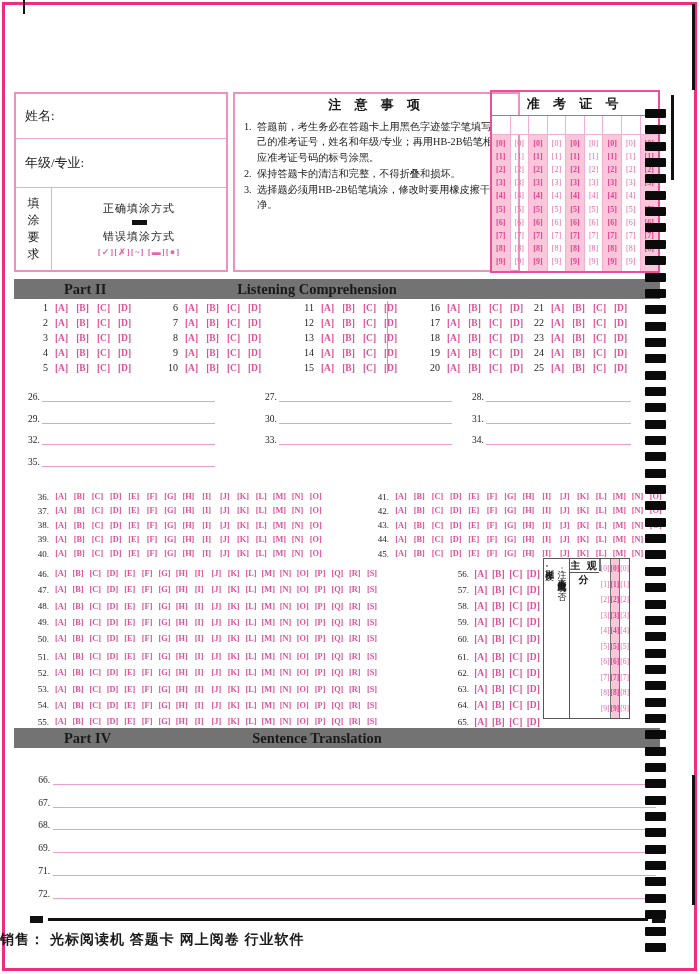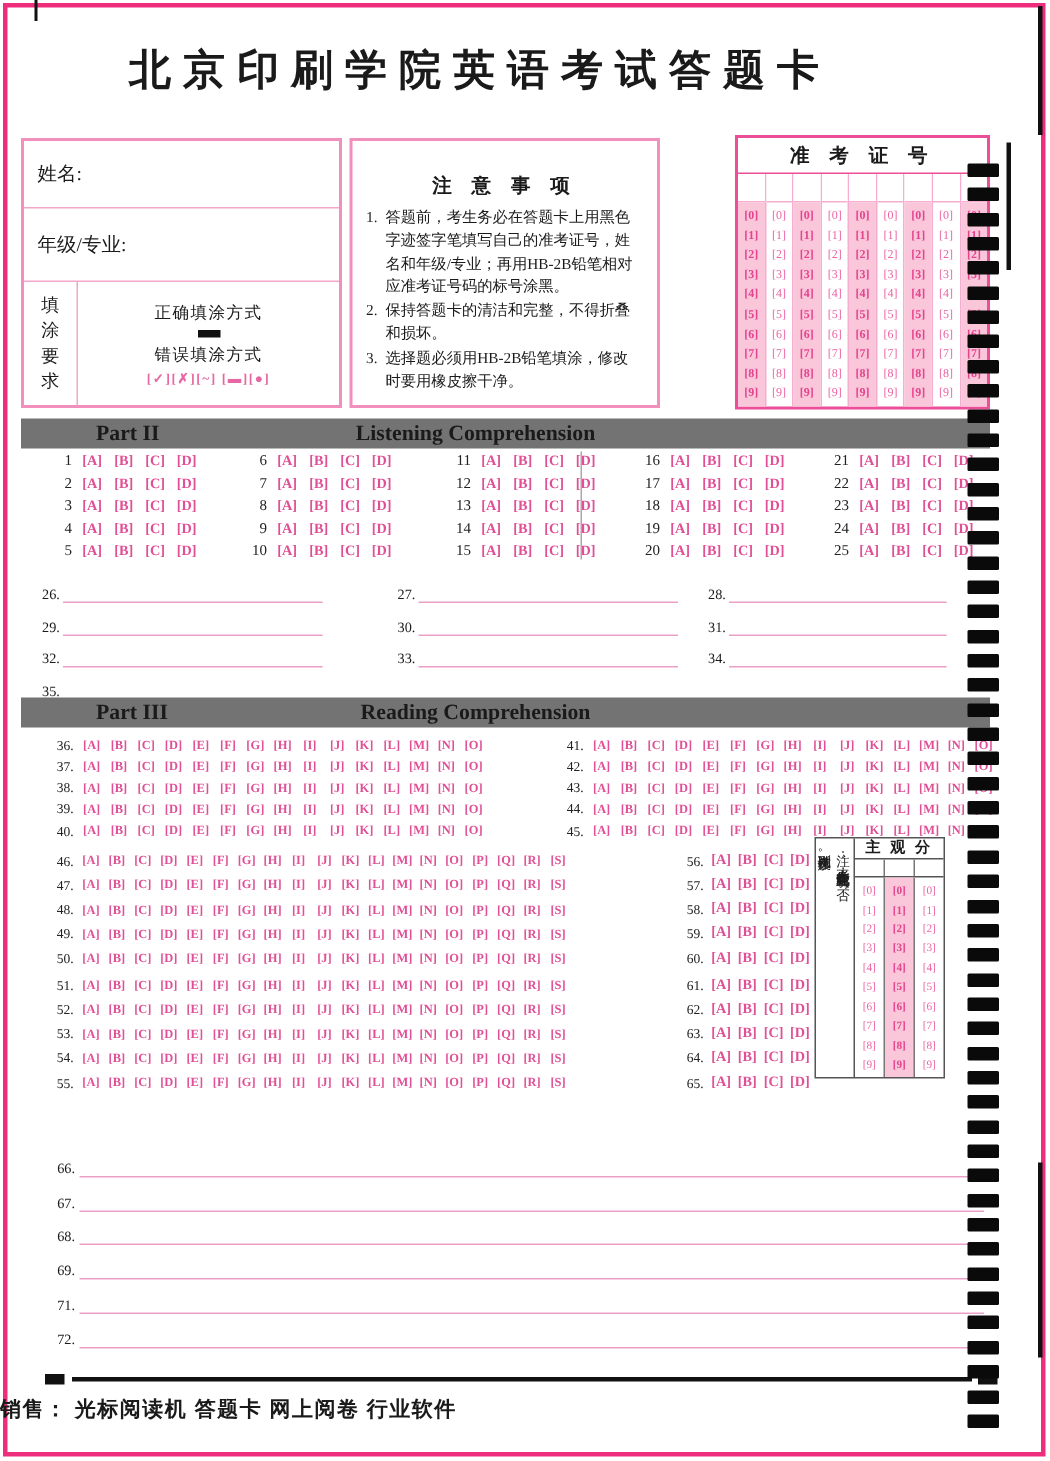--- a/index.html
+++ b/index.html
@@ -20,21 +20,21 @@
   .i-row.r1{height:47px}.i-row.r2{height:51px}
   .i-label{font-size:13px}
   .i-fill{flex:1;display:flex}
   .req-col{width:36px;border-right:1px solid #f3a6ca;display:flex;flex-direction:column;align-items:center;justify-content:space-around;padding:7px 0;font-size:12px}
   .req-right{flex:1;display:flex;flex-direction:column;align-items:center;justify-content:center;gap:3px}
   .req-t{font-size:11px;letter-spacing:1px}
   .req-bar{width:15px;height:5px;background:#111;margin:1px 0}
   .req-marks{font-size:9px;color:#e667a3;letter-spacing:1px;font-weight:bold}
 
   
-  .notice-box{position:absolute;left:233px;top:92px;width:207px;height:180px;border:2px solid #f190bd;padding:21px 9px 0 9px}
+  .notice-box{position:absolute;left:233px;top:92px;width:287px;height:180px;border:2px solid #f190bd;padding:2px 9px 0 9px}
   .n-title{text-align:center;font-size:13px;font-weight:bold;letter-spacing:5px;margin-bottom:5px}
   .n-item{display:flex;font-size:10.2px;line-height:15.3px;margin-bottom:1px}
   .n-num{width:13px;flex:none}
   .n-text{flex:1}
 
   
   .ticket-box{position:absolute;left:490px;top:90px;width:170px;height:183px;border:2px solid #ec4f97;display:flex;flex-direction:column}
   .t-title{height:24px;line-height:24px;text-align:center;font-weight:bold;font-size:13px;letter-spacing:5px;border-bottom:1px solid #ec4f97}
   .t-grid{flex:1;display:flex}
   .t-col{flex:1;display:flex;flex-direction:column;border-right:1px solid #f5aed0}
@@ -76,21 +76,21 @@
   .gB2-right{left:448px;top:651px;height:76px}
   .p3a .q-num,.p3b .q-num,.p3c .q-num{width:21px;font-size:9px}
   .p3a .bubble{width:18.2px;font-size:8.3px}
   .p3b .bubble{width:17.3px;font-size:8.3px}
   .p3c .bubble{width:17.5px;font-size:9.5px}
 
   
   .subj-box{position:absolute;left:543px;top:558px;width:87px;height:161px;border:1px solid #555;display:flex;background:#fff}
   .s-note{width:26px;border-right:1px solid #555;writing-mode:vertical-rl;font-size:9px;line-height:12.5px;padding:3px 1px;letter-spacing:.5px}
   .s-note span{display:block}
-  .s-main{flex:1;display:flex;flex-direction:column}
+  .s-main{flex:1;display:flex;flex-direction:row}
   .s-title{height:14px;line-height:14px;border-bottom:1px solid #555;text-align:center;font-size:10px;font-weight:bold;letter-spacing:2px}
   .s-write{height:12px;border-bottom:1px solid #555;display:flex}
   .s-wcell{flex:1;border-right:1px solid #777}
   .s-wcell:last-child{border-right:none}
   .s-grid{flex:1;display:flex}
   .s-col{flex:1;display:flex;flex-direction:column;justify-content:space-around;text-align:center;border-right:1px solid #777;padding:2px 0}
   .s-col:last-child{border-right:none}
   .s-col.shaded{background:#f9c6da}
   .s-digit{font-size:7.5px;color:#ec64a4;line-height:1}
   .s-col.shaded .s-digit{font-weight:bold;color:#e4438e}
@@ -113,21 +113,20 @@
 </head>
 <body>
 
 <div id="sheet">
   <div class="frame"></div>
   <div class="mark m-t1"></div>
   <div class="mark m-r1"></div>
   <div class="mark m-r2"></div>
   <div class="mark m-r3"></div>
 
-  <h1 class="main-title">北京印刷学院英语考试答题卡</h1>
 
   <div class="info-box">
     <div class="i-row r1">
       <span class="i-label">姓名:</span>
     </div>
     <div class="i-row r2">
       <span class="i-label">年级/专业:</span>
     </div>
     <div class="i-fill">
       <div class="req-col">
@@ -450,21 +449,21 @@
           <span class="bubble">[D]</span>
         </div>
         <div class="q-row p2">
           <span class="q-num">20</span>
           <span class="bubble">[A]</span>
           <span class="bubble">[B]</span>
           <span class="bubble">[C]</span>
           <span class="bubble">[D]</span>
         </div>
       </div>
-      <div class="q-col" style="left: 518px;">
+      <div class="q-col" style="left: 496px;">
         <div class="q-row p2">
           <span class="q-num">21</span>
           <span class="bubble">[A]</span>
           <span class="bubble">[B]</span>
           <span class="bubble">[C]</span>
           <span class="bubble">[D]</span>
         </div>
         <div class="q-row p2">
           <span class="q-num">22</span>
           <span class="bubble">[A]</span>
@@ -532,24 +531,20 @@
       <div class="bl-cell" style="left: 444px; top: 43px;">
         <span class="bl-num">34.</span>
         <span class="bl-line" style="width: 145px;"></span>
       </div>
       <div class="bl-cell" style="left: 0px; top: 64.5px;">
         <span class="bl-num">35.</span>
         <span class="bl-line" style="width: 173px;"></span>
       </div>
     </div>
 
-  <div class="banner b3">
-    <span class="plabel">Part III</span>
-    <span class="ptitle">Reading Comprehension</span>
-  </div>
   <div class="p3-grid gA-left">
       <div class="q-row p3a">
         <span class="q-num">36.</span>
         <span class="bubble">[A]</span>
         <span class="bubble">[B]</span>
         <span class="bubble">[C]</span>
         <span class="bubble">[D]</span>
         <span class="bubble">[E]</span>
         <span class="bubble">[F]</span>
         <span class="bubble">[G]</span>
@@ -1072,20 +1067,24 @@
             <div class="s-digit">[5]</div>
             <div class="s-digit">[6]</div>
             <div class="s-digit">[7]</div>
             <div class="s-digit">[8]</div>
             <div class="s-digit">[9]</div>
           </div>
         </div>
     </div>
   </div>
 
+  <div class="banner b4">
+    <span class="plabel">Part IV</span>
+    <span class="ptitle">Sentence Translation</span>
+  </div>
   <div class="p4-lines">
       <div class="p4-row">
         <span class="p4-num">66.</span>
         <span class="p4-line"></span>
       </div>
       <div class="p4-row">
         <span class="p4-num">67.</span>
         <span class="p4-line"></span>
       </div>
       <div class="p4-row">

